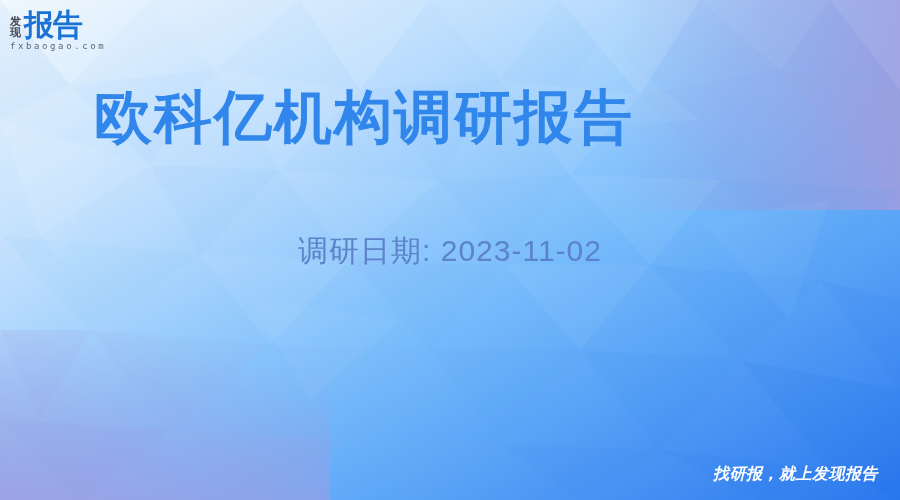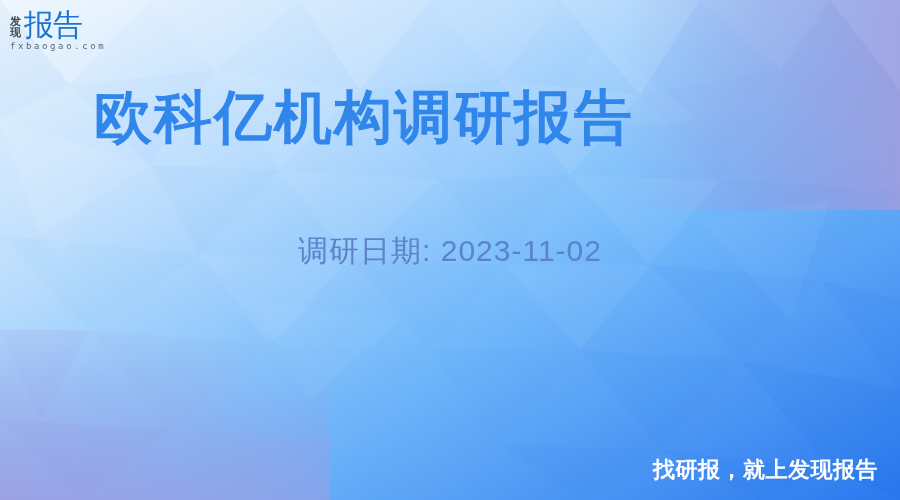--- a/index.html
+++ b/index.html
@@ -50,21 +50,21 @@
     padding-bottom: 2px;
   }
   .logo-stack span {
     font-size: 11px;
     font-weight: 700;
     color: #44484f;
     letter-spacing: 0px;
   }
   .logo-main {
     font-size: 30px;
-    font-weight: 400;
+    font-weight: 700;
     color: #1a73d4;
     letter-spacing: -1px;
     line-height: 1;
   }
   .logo-domain {
     margin-top: 1px;
     font-size: 9px;
     font-weight: 400;
     color: #5a6876;
     letter-spacing: 2.6px;
@@ -96,22 +96,23 @@
     color: #5c83c9;
     letter-spacing: 1px;
     white-space: nowrap;
   }
 
   
   #footer-tagline {
     position: absolute;
     right: 22px;
     bottom: 15px;
-    font-size: 22px;
+    font-size: 16px;
     font-weight: 700;
+    font-style: italic;
     color: #ffffff;
     letter-spacing: 0.5px;
     white-space: nowrap;
   }
 </style>
 </head>
 <body>
 
 <div id="cover-slide">
 

